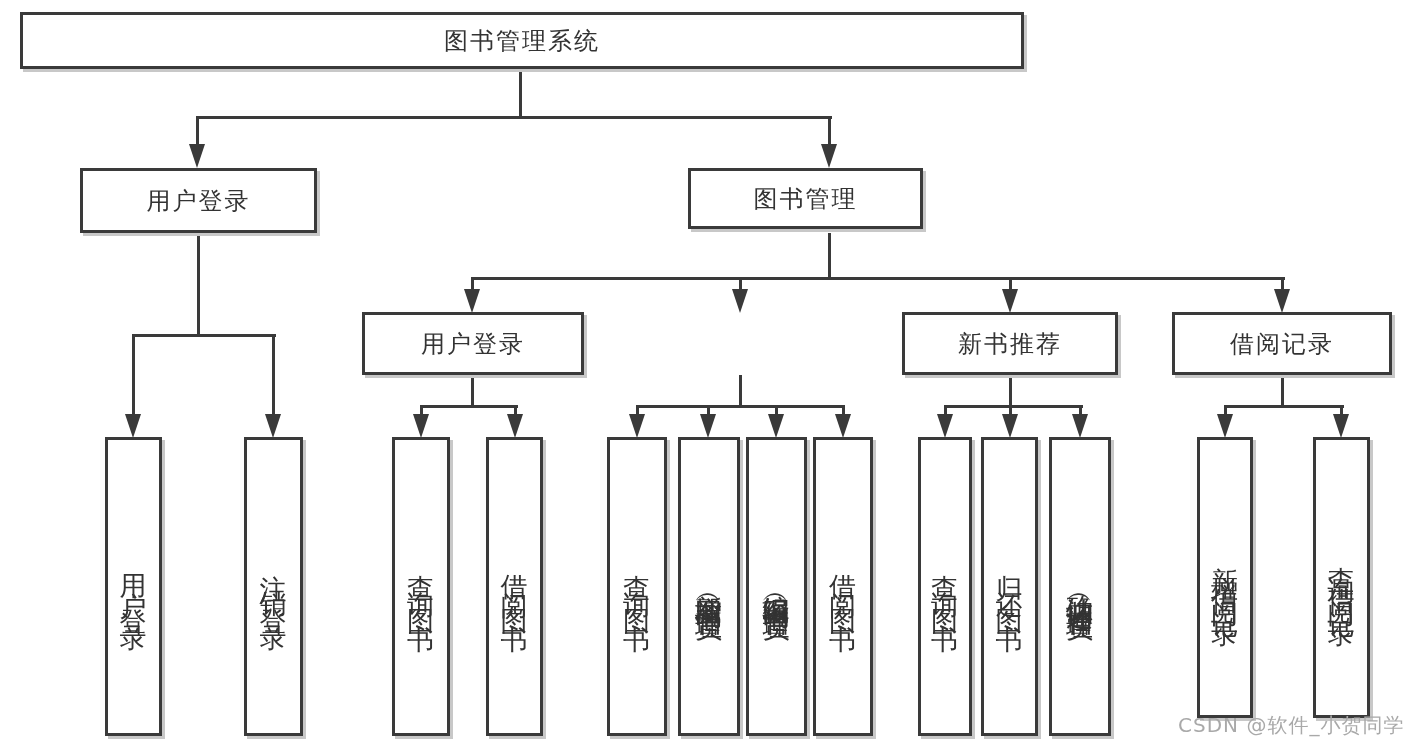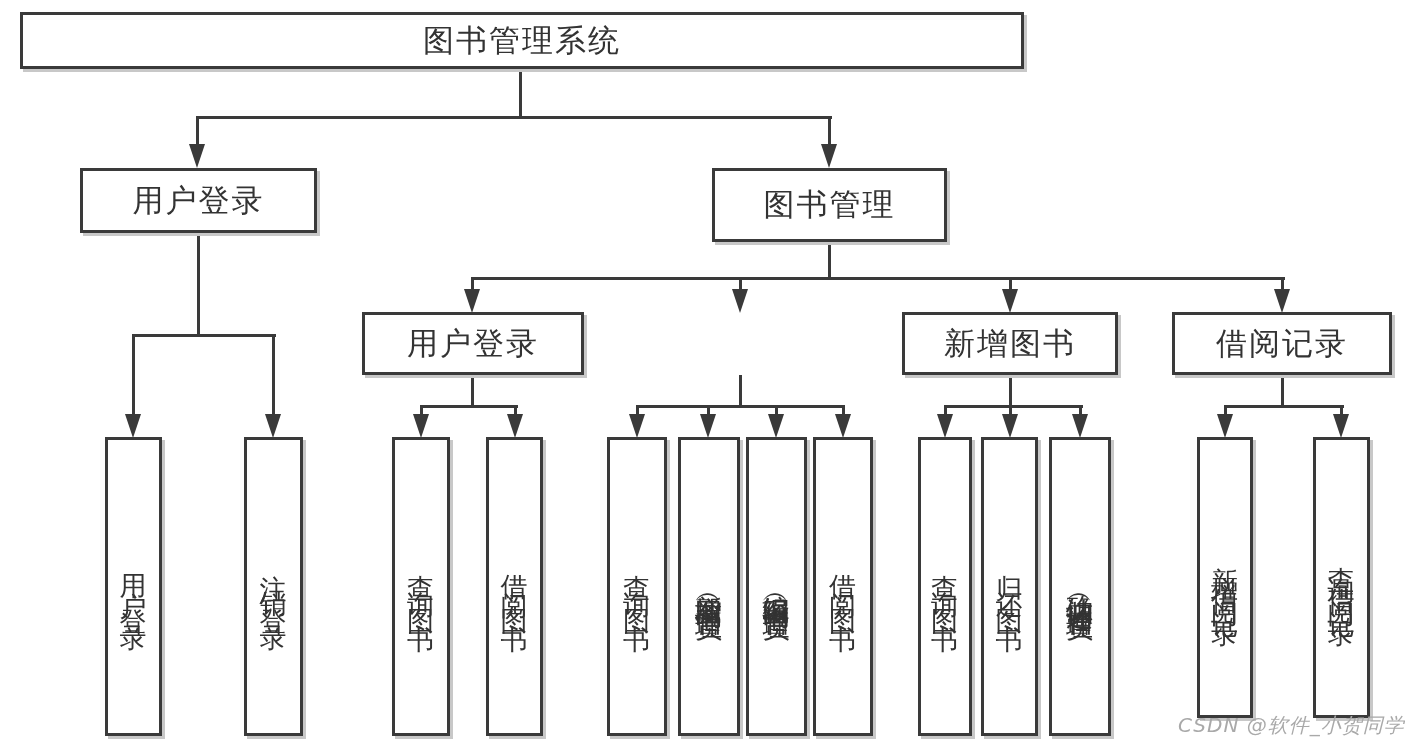--- a/index.html
+++ b/index.html
@@ -5,38 +5,38 @@
   html,body{margin:0;padding:0;background:#ffffff;}
   .canvas{
     position:relative;width:1405px;height:747px;background:#ffffff;overflow:hidden;
     font-family:"DejaVu Sans","Liberation Sans",sans-serif;color:#333333;
   }
   .box{
     position:absolute;background:#ffffff;border:3px solid #3a3a3a;box-sizing:border-box;
     display:flex;align-items:center;justify-content:center;
     box-shadow:3px 3px 0 #c8c8c8;color:#333333;
   }
-  .box.h{font-size:31px;letter-spacing:2px;white-space:nowrap;}
+  .box.h{font-size:24px;letter-spacing:2px;white-space:nowrap;}
   .box.v{
     writing-mode:vertical-rl;text-orientation:mixed;
     font-size:27px;letter-spacing:17px;line-height:1;
   }
   .box.v.med{letter-spacing:11px;}
   .box.v.long{letter-spacing:3px;}
   .hline,.vline{position:absolute;background:#3a3a3a;}
   .hline{height:3px;}
   .vline{width:3px;}
   .arrowhead{
     position:absolute;width:0;height:0;
     border-left:8px solid transparent;border-right:8px solid transparent;
     border-top:24px solid #3a3a3a;
   }
   .watermark{
     position:absolute;left:1178px;top:712px;width:215px;text-align:right;
-    font-size:20px;color:#a9a9a9;letter-spacing:1px;z-index:5;white-space:nowrap;font-style:italic;
+    font-size:20px;color:#a9a9a9;letter-spacing:1px;z-index:5;white-space:nowrap;
   }
 </style>
 </head>
 <body>
 
 <div class="canvas">
 
   <div class="vline" style="left:519px;top:69px;height:49px"></div>
   <div class="hline" style="left:196px;top:116px;width:636px"></div>
   <div class="vline" style="left:196px;top:116px;height:32px"></div>
@@ -93,26 +93,26 @@
   <div class="hline" style="left:1224px;top:405px;width:120px"></div>
   <div class="vline" style="left:1224px;top:405px;height:14px"></div>
   <div class="arrowhead" style="left:1217px;top:414px"></div>
   <div class="vline" style="left:1340px;top:405px;height:14px"></div>
   <div class="arrowhead" style="left:1333px;top:414px"></div>
 
   <div class="box h" style="left:20px;top:12px;width:1004px;height:57px">图书管理系统</div>
 
   <div class="box h" style="left:80px;top:168px;width:237px;height:65px">用户登录</div>
 
-  <div class="box h" style="left:712px;top:168px;width:235px;height:74px">图书管理</div>
+  <div class="box h" style="left:688px;top:168px;width:235px;height:61px">图书管理</div>
 
   <div class="box h" style="left:362px;top:312px;width:222px;height:63px">用户登录</div>
 
 
-  <div class="box h" style="left:902px;top:312px;width:216px;height:63px">新增图书</div>
+  <div class="box h" style="left:902px;top:312px;width:216px;height:63px">新书推荐</div>
 
   <div class="box h" style="left:1172px;top:312px;width:220px;height:63px">借阅记录</div>
 
   <div class="box v" style="left:105px;top:437px;width:57px;height:299px">用户登录</div>
   <div class="box v" style="left:244px;top:437px;width:59px;height:299px">注销登录</div>
 
   <div class="box v" style="left:392px;top:437px;width:58px;height:299px">查询图书</div>
   <div class="box v" style="left:486px;top:437px;width:57px;height:299px">借阅图书</div>
 
   <div class="box v" style="left:607px;top:437px;width:60px;height:299px">查询图书</div>

